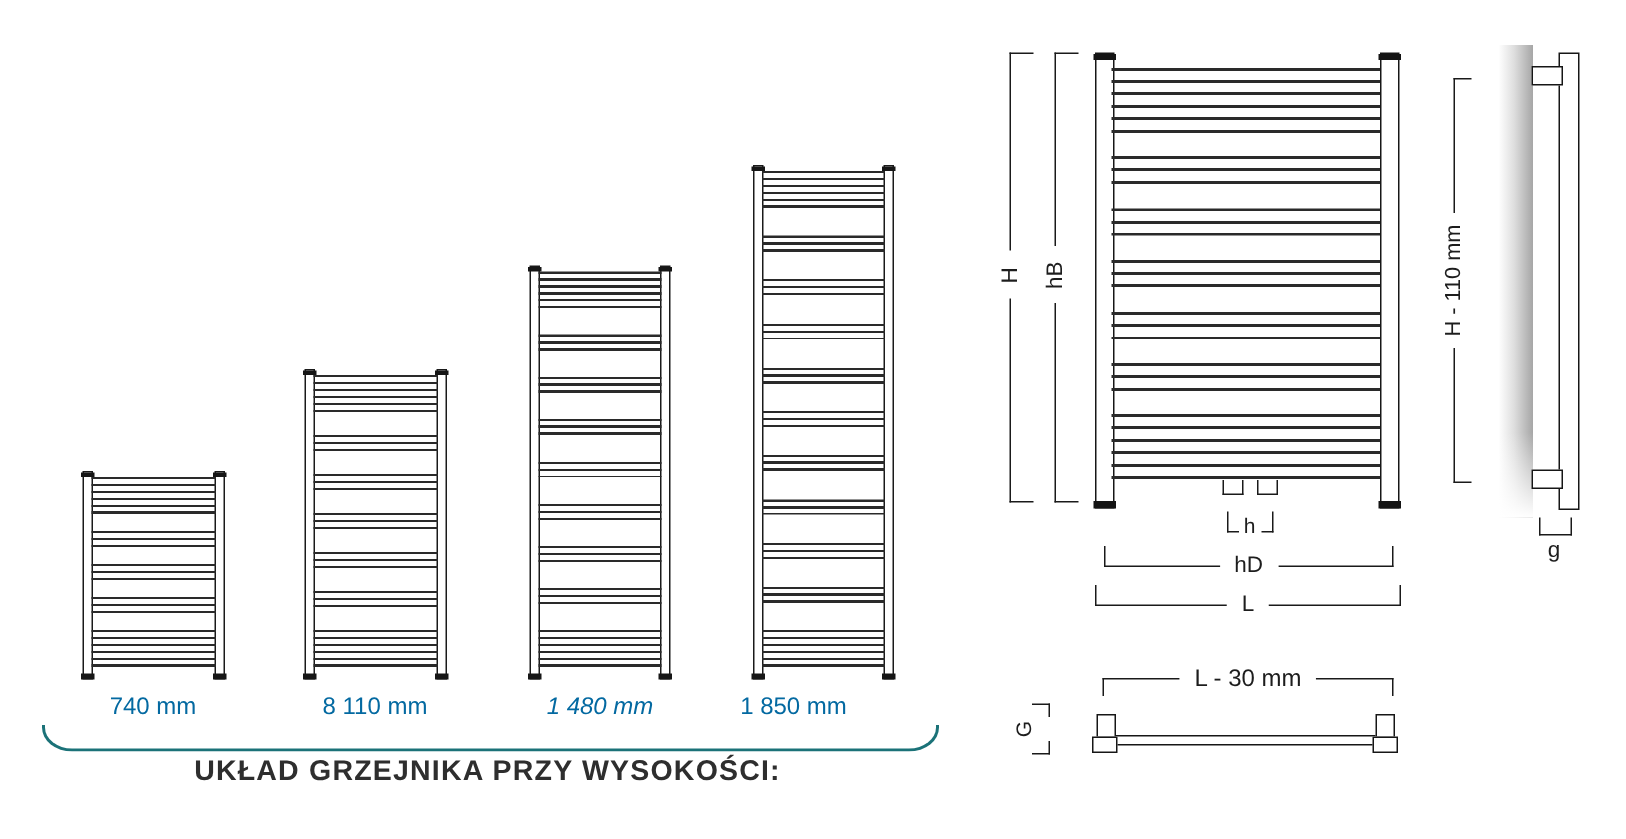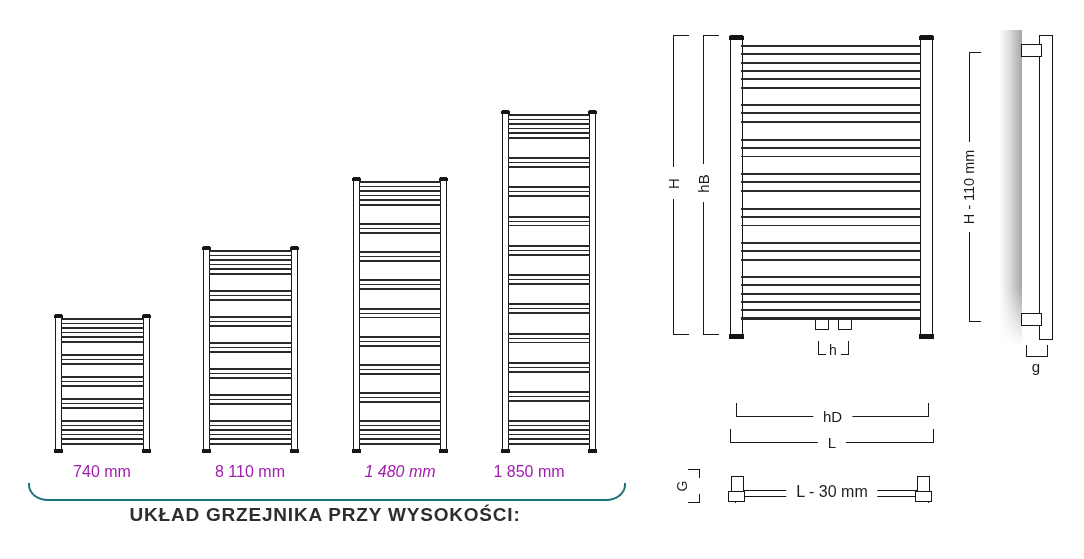--- a/index.html
+++ b/index.html
@@ -13,40 +13,40 @@
   .rad{position:absolute;}
   .rail{position:absolute; top:0; bottom:0; width:7px; background:#fff;
         border:1.3px solid #1a1a1a; box-sizing:border-box;}
   .rail.l{left:0;} .rail.r{right:0;}
   .rail-cap{position:absolute; left:-2.2px; right:-2.2px; height:3.6px; background:#161616;}
   .rail-cap.t{top:-0.5px;} .rail-cap.b{bottom:-0.5px;}
   .tubes{position:absolute; display:flex; flex-direction:column; justify-content:space-between;}
   .tube-group{width:100%;}
 
   .rad-label{position:absolute; height:18px; width:120px; text-align:center;
-             font-size:16px; color:#a21caf; white-space:nowrap;}
+             font-size:16px; color:#0369a1; white-space:nowrap;}
 
   .brace{position:absolute; border:2px solid #1b7278; border-top:none;
          border-radius:0 0 20px 20px / 0 0 16px 16px; background:transparent;}
   .caption{position:absolute; text-align:center; font-size:19px; font-weight:600;
            letter-spacing:0.8px; color:#2e2e2e; white-space:nowrap;}
 
   
   .dline{position:absolute; background:#1a1a1a;}
   .vlabel{position:absolute; display:flex; align-items:center; justify-content:center;
           background:#fff; z-index:3;}
   .vlabel span{transform:rotate(-90deg); white-space:nowrap; font-size:15px; color:#1d1d1d;}
 
   .collector{position:absolute; background:#fff; border:1.6px solid #161616;}
   .col-cap{position:absolute; left:-1.6px; right:-1.6px; height:4.2px; background:#141414;}
   .col-cap.t{top:-0.5px;} .col-cap.b{bottom:-0.5px;}
 
   .stub{position:absolute; border:1.7px solid #1a1a1a; border-top:none; background:#fff;}
 
-  .brkt-h{position:absolute;margin-top:39px;}            
+  .brkt-h{position:absolute;}            
   .brkt-h.up{border-left:1.4px solid #1a1a1a; border-right:1.4px solid #1a1a1a;
              border-bottom:1.4px solid #1a1a1a;}   
   .brkt-h.down{border-left:1.4px solid #1a1a1a; border-right:1.4px solid #1a1a1a;
              border-top:1.4px solid #1a1a1a;}      
   .brkt-h .lab{position:absolute; left:50%; background:#fff; padding:0 10px;
                font-size:15px; color:#1d1d1d; white-space:nowrap; z-index:2;}
   .brkt-h.up .lab{bottom:0; transform:translate(-50%,50%);}
   .brkt-h.down .lab{top:0; transform:translate(-50%,-50%);}
 
   .corner{position:absolute;}

